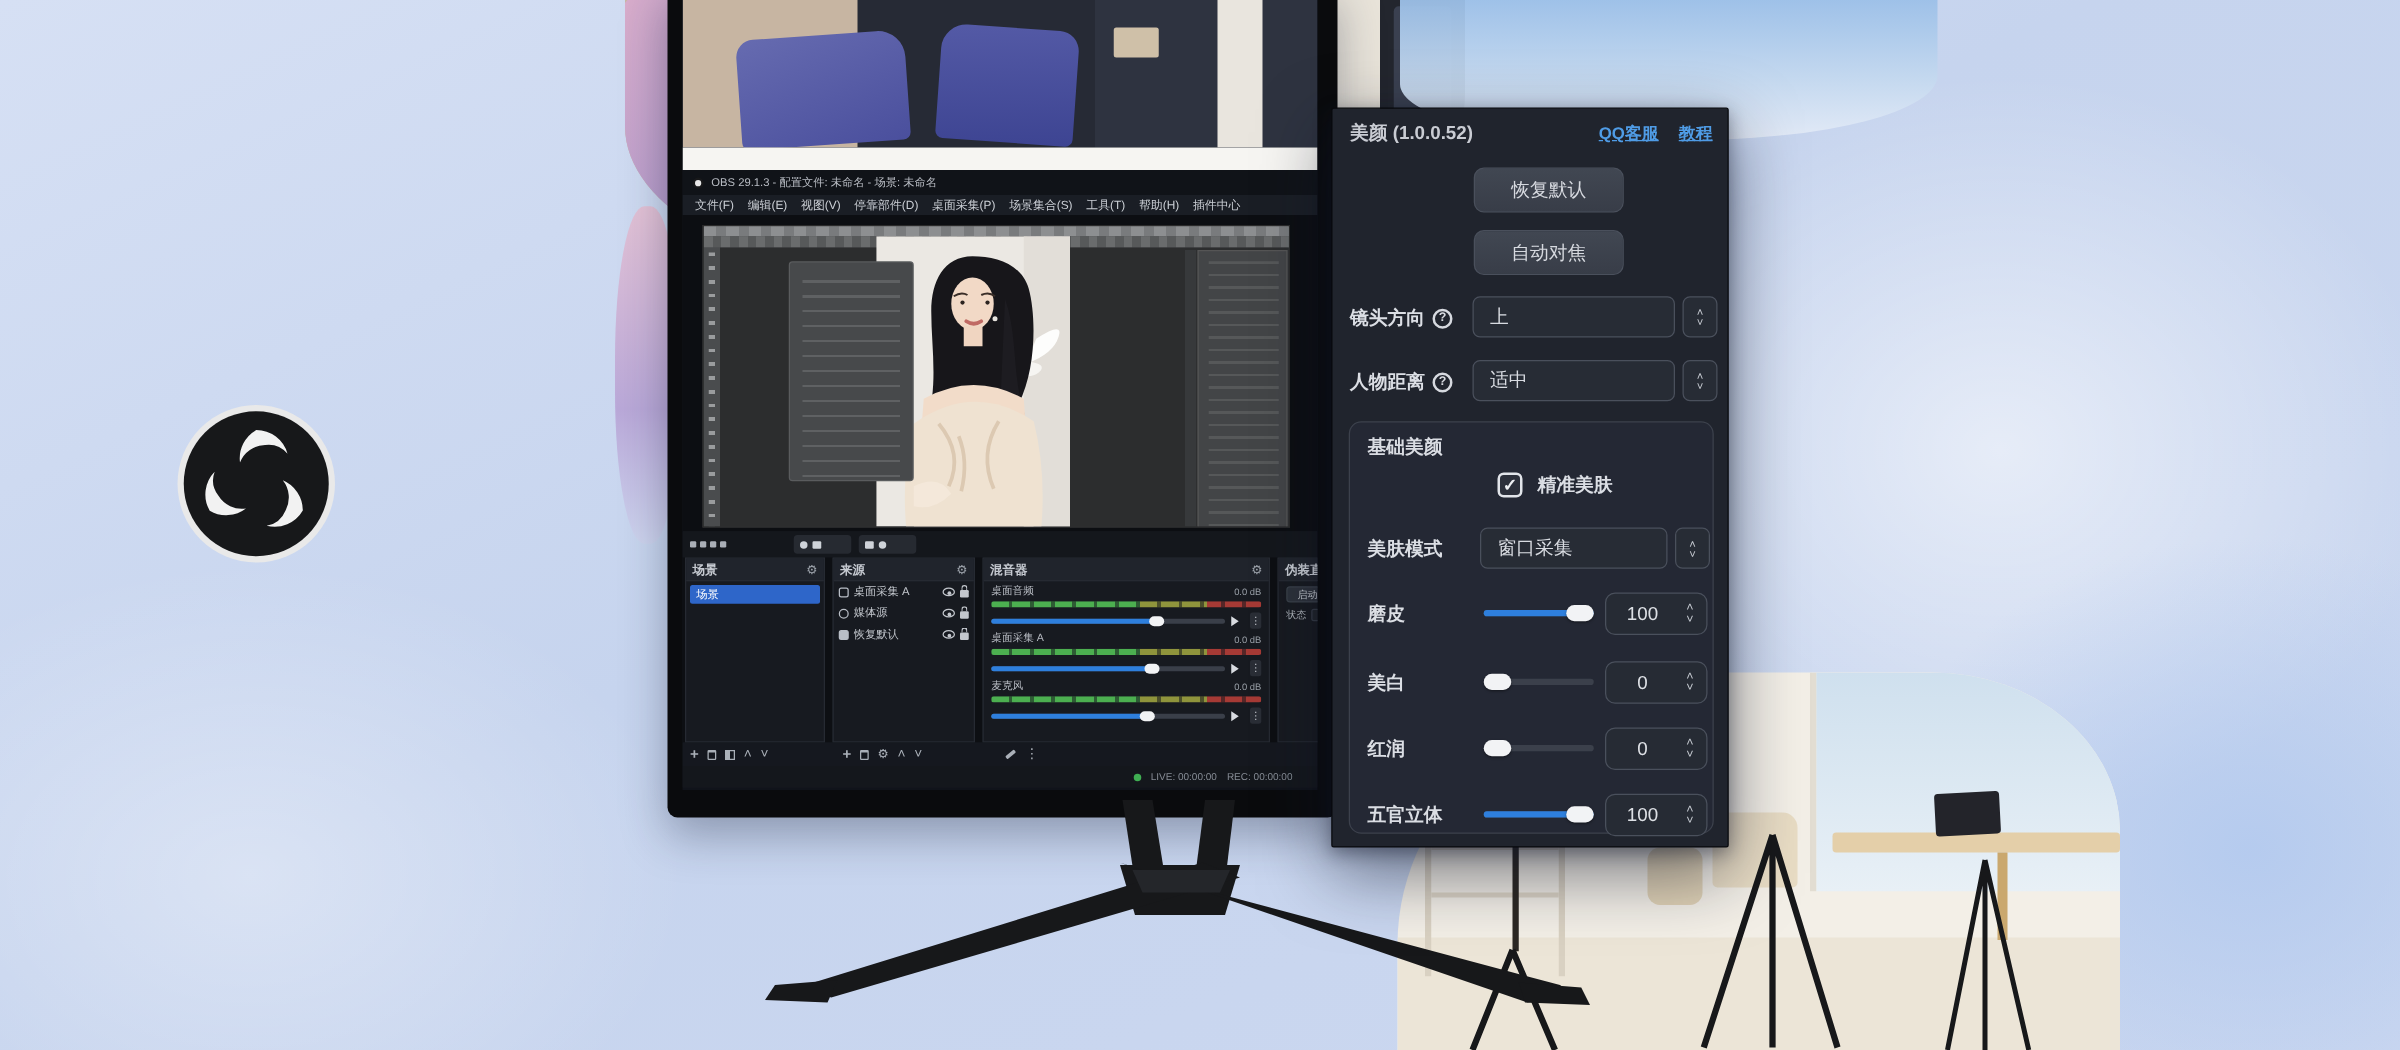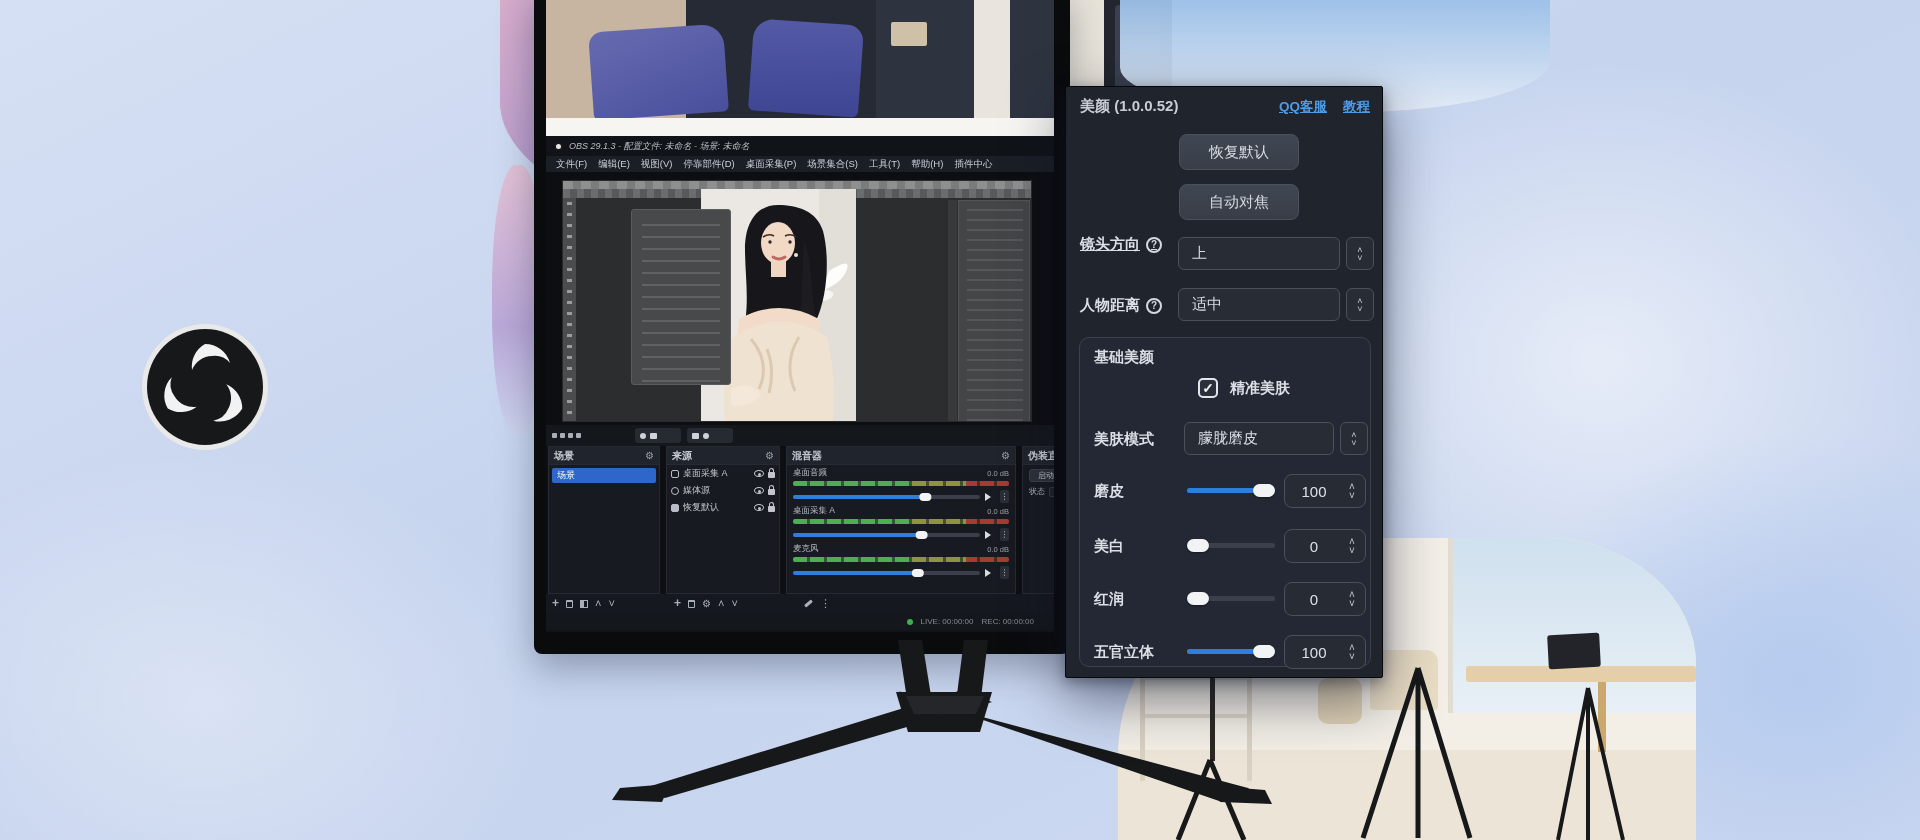--- a/index.html
+++ b/index.html
@@ -61,21 +61,21 @@
   .wall .w-ch2{left:205px;top:22px;width:110px;height:92px;background:linear-gradient(175deg,#545aa6,#3d4492);border-radius:20px 16px 6px 6px;transform:rotate(4deg);}
   .wall .w-shelf{left:330px;top:0;width:178px;height:118px;background:#2e3340;}
   .wall .w-box{left:345px;top:22px;width:36px;height:24px;background:#cfc0a8;border-radius:2px;}
   .wall .w-pillar{left:428px;top:0;width:36px;height:118px;background:#e9e5de;}
   .whitestrip{left:0;top:118px;width:508px;height:18px;background:#f6f5f2;}
 
   
   .obswin{left:0;top:136px;width:508px;height:494px;background:#15181f;}
   .titlebar{left:0;top:0;width:508px;height:20px;background:#101318;display:flex;align-items:center;padding:0 8px;gap:6px;}
   .obsdot{width:9px;height:9px;border-radius:50%;background:#e8e8e8;border:2px solid #17181a;}
-  .titletext{font-size:9px;color:#b9bdc4;white-space:nowrap;font-style:italic;}
+  .titletext{font-size:9px;color:#b9bdc4;white-space:nowrap;}
   .menubar{left:0;top:20px;width:508px;height:16px;background:#1a1e25;display:flex;align-items:center;gap:11px;padding:0 10px;}
   .menubar span{font-size:9.5px;color:#ccd0d6;white-space:nowrap;}
   .preview{left:0;top:36px;width:508px;height:253px;background:#0c0e12;overflow:hidden;}
 
   
   .ps{left:16px;top:8px;width:470px;height:242px;background:#3f4143;border:1px solid #2a2a2a;overflow:hidden;}
   .ps .bar1{left:0;top:0;width:470px;height:8px;background:#797b7d;
     background-image:repeating-linear-gradient(90deg,#8d8f91 0 10px,#797b7d 10px 18px);}
   .ps .bar2{left:0;top:8px;width:470px;height:9px;background:#57595a;
     background-image:repeating-linear-gradient(90deg,#6a6c6d 0 7px,#57595a 7px 14px);}
@@ -473,21 +473,21 @@
   <div class="abs panel">
     <div class="abs p-title">美颜 (1.0.0.52)</div>
     <div class="abs p-links">
       <a>QQ客服</a>
       <a>教程</a>
     </div>
 
     <div class="abs pbtn" style="top:47px;">恢复默认</div>
     <div class="abs pbtn" style="top:97px;">自动对焦</div>
 
-    <div class="abs plabel" style="left:14px;top:148px;text-decoration:underline;">
+    <div class="abs plabel" style="left:14px;top:158px;">
       <span>镜头方向</span>
       <span class="help">?</span>
     </div>
     <div class="abs combo" style="left:112px;top:150px;width:162px;">
       <span>上</span>
     </div>
     <div class="abs spinner" style="left:280px;top:150px;">
         <span>˄</span>
         <span>˅</span>
       </div>
@@ -507,21 +507,21 @@
     <div class="abs group">
       <div class="abs g-title">基础美颜</div>
 
       <div class="abs" style="left:118px;top:40px;display:flex;align-items:center;gap:12px;">
         <span class="chk">✓</span>
         <span class="srow-label">精准美肤</span>
       </div>
 
       <div class="abs srow-label" style="left:14px;top:92px;">美肤模式</div>
       <div class="abs combo" style="left:104px;top:84px;width:150px;">
-        <span>朦胧磨皮</span>
+        <span>窗口采集</span>
       </div>
       <div class="abs spinner" style="left:260px;top:84px;">
           <span>˄</span>
           <span>˅</span>
         </div>
 
       <div>
         <div class="abs srow-label" style="left:14px;top:144px;">磨皮</div>
         <div class="track" style="left:107px;top:150px;">
           <div class="fill" style="width: 100%;"></div>

